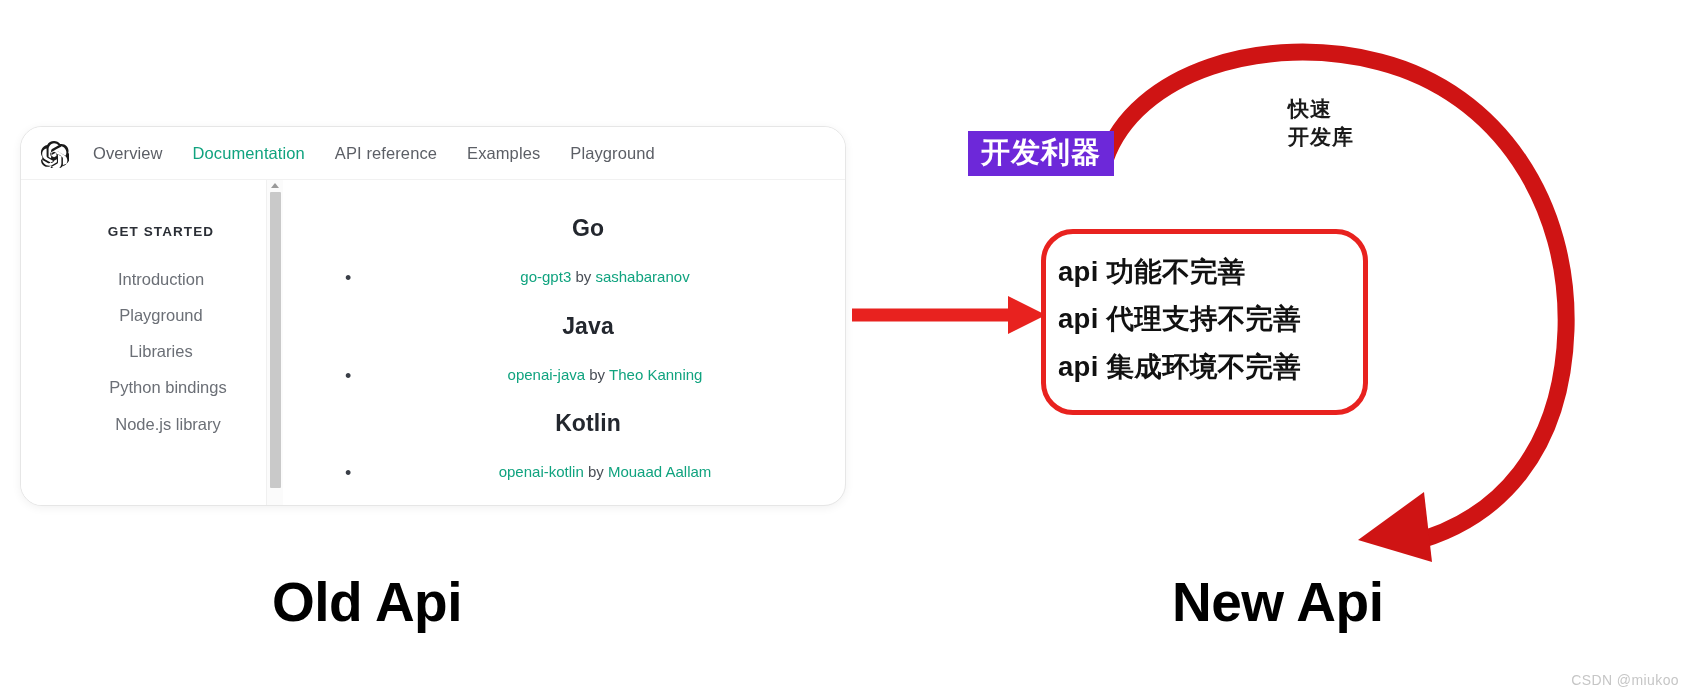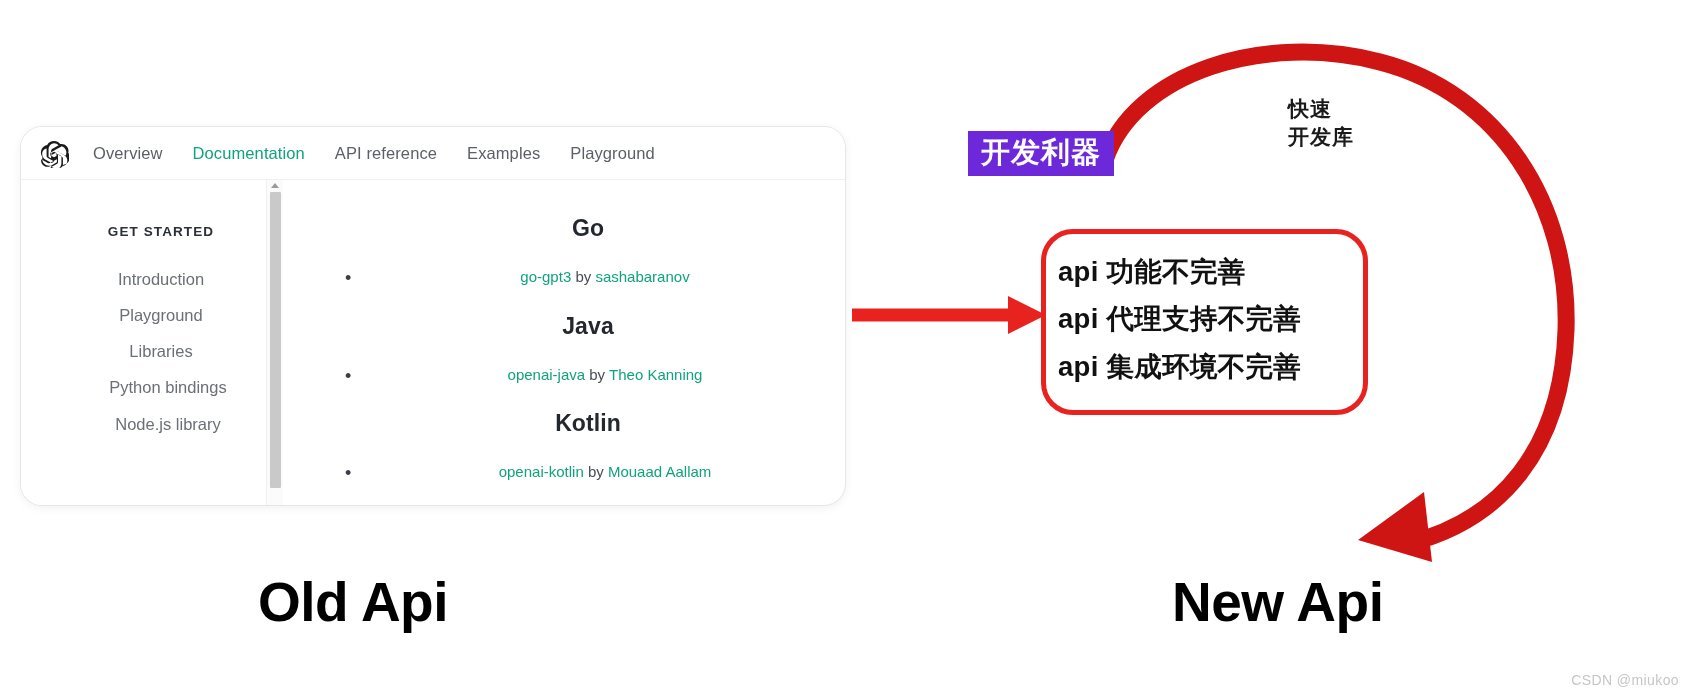--- a/index.html
+++ b/index.html
@@ -223,21 +223,21 @@
 
   
   .caption {
     position: absolute;
     font-size: 55px;
     font-weight: bold;
     color: #000000;
     letter-spacing: -0.5px;
     white-space: nowrap;
   }
-  #caption-old { left: 258px; top: 570px; text-align: right; }
+  #caption-old { left: 272px; top: 570px; text-align: right; }
   #caption-new { left: 1172px; top: 570px; }
 
   
   #watermark {
     position: absolute;
     right: 12px;
     bottom: 6px;
     font-size: 14px;
     color: #c6c6c6;
     letter-spacing: .4px;

